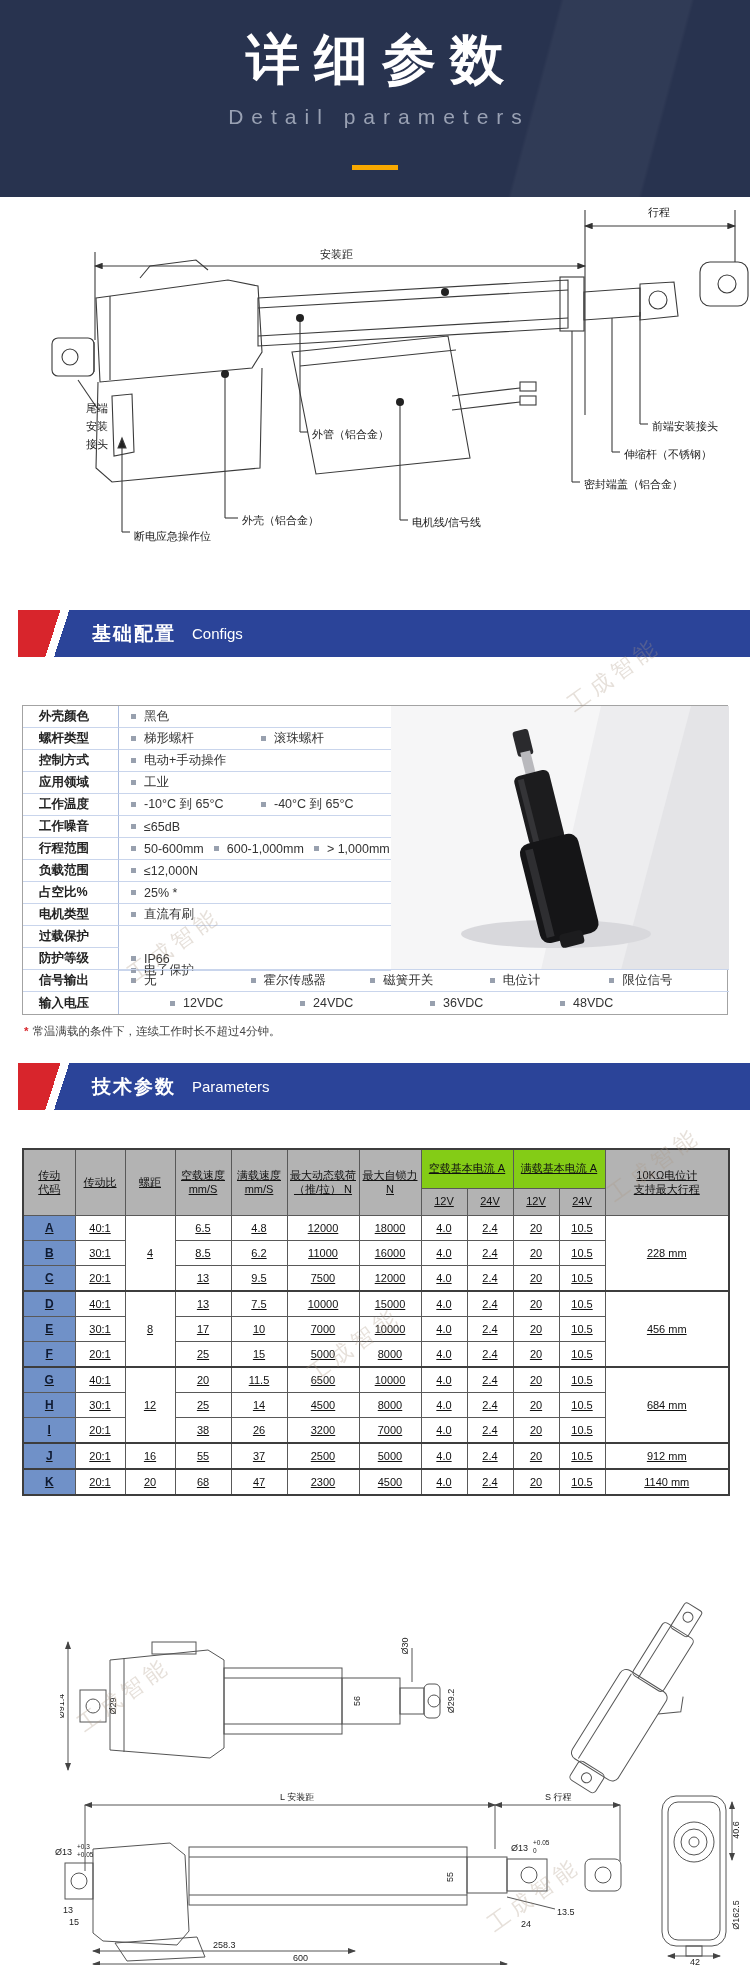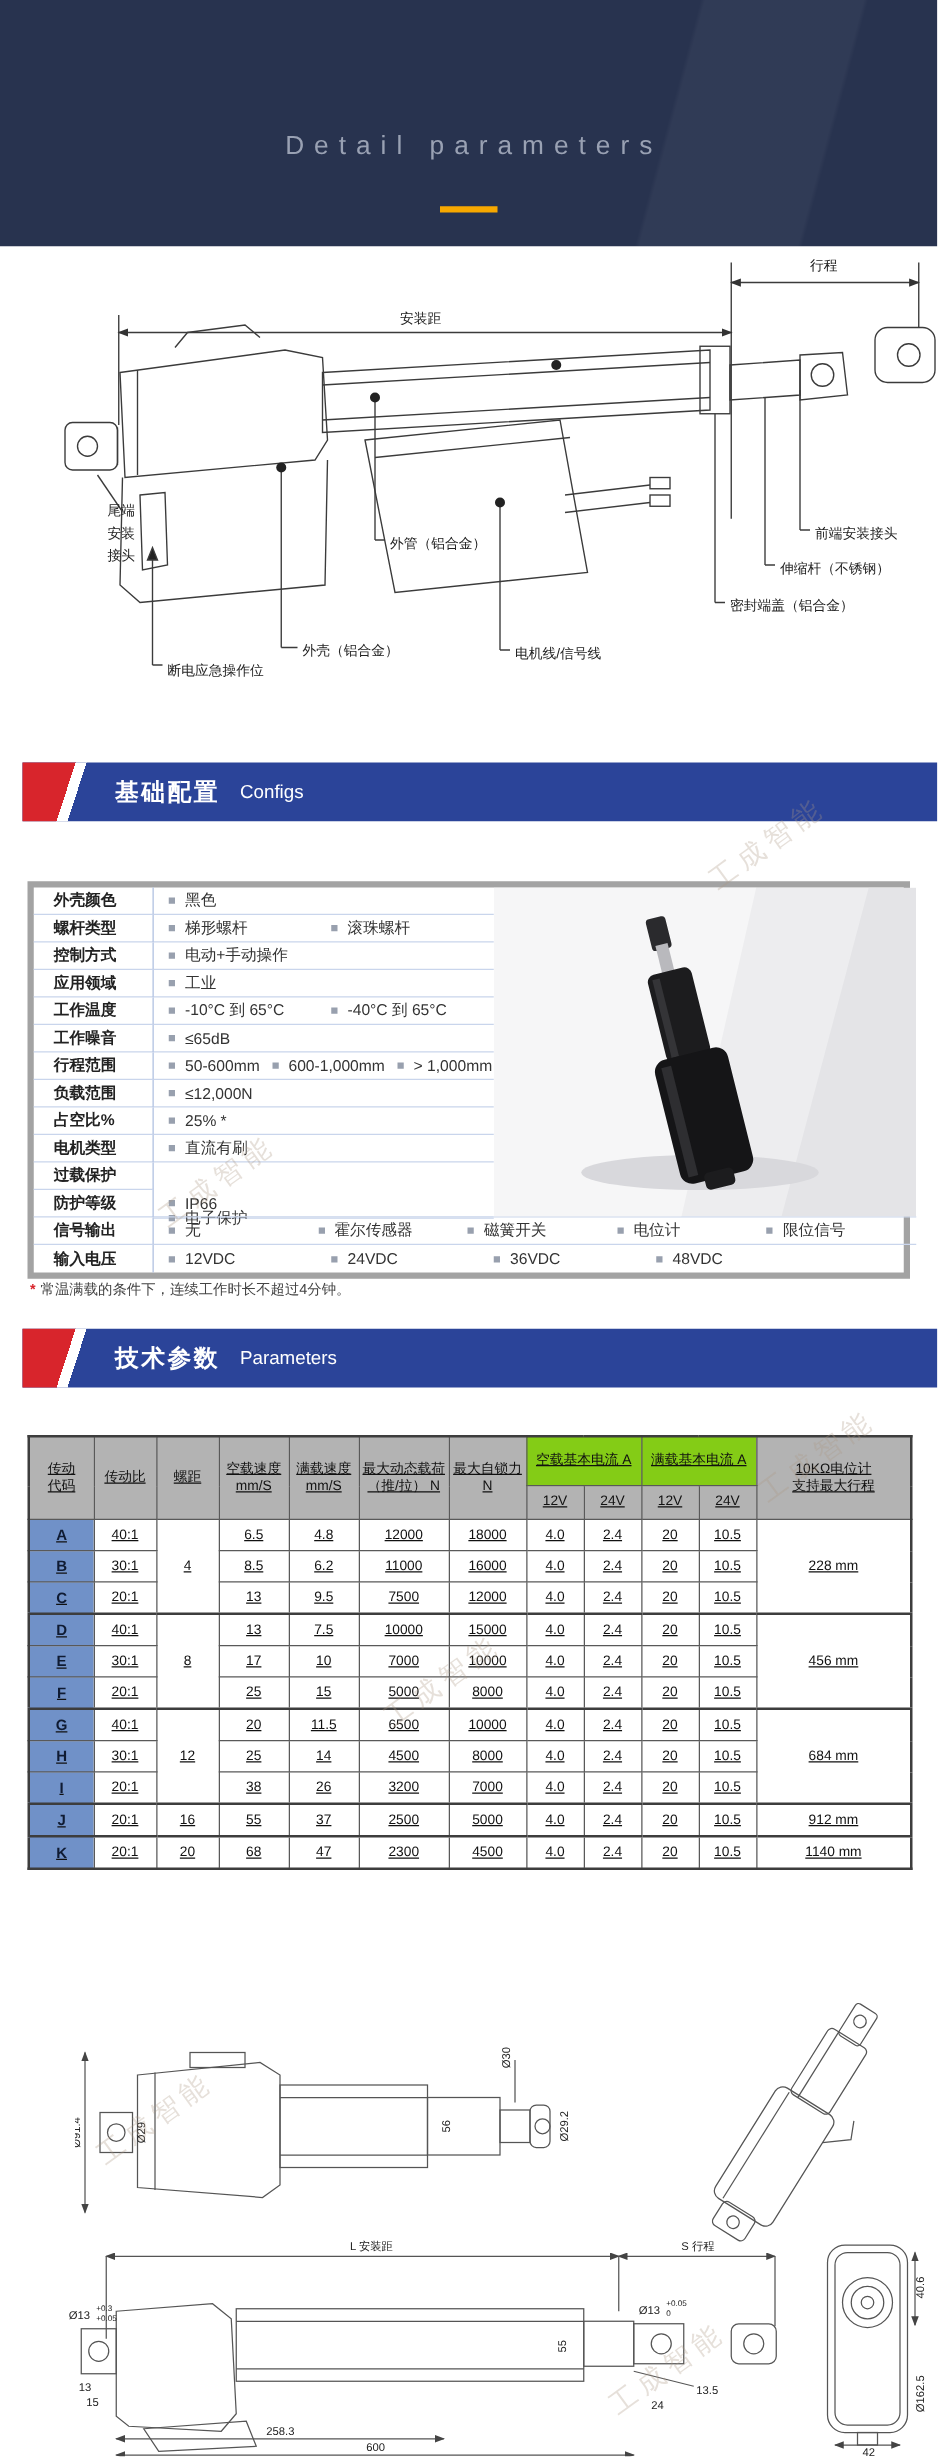--- a/index.html
+++ b/index.html
@@ -19,21 +19,21 @@
   .sec-bar .wedge{position:absolute;left:0;top:0;bottom:0;width:58px;
       background:linear-gradient(108deg,#D8252C 0 58%,#fff 58% 70%,rgba(0,0,0,0) 70%);}
   .sec-bar .zh{margin-left:74px;color:#fff;font-size:19px;font-weight:bold;letter-spacing:2px;}
   .sec-bar .en{margin-left:16px;color:#fff;font-size:15px;}
   
   svg text{font-family:"Liberation Sans","DejaVu Sans",sans-serif;fill:#222;}
   .lineart{position:absolute;}
   
   .cfg-table{position:absolute;top:705px;left:22px;width:706px;
       display:grid;grid-template-columns:96px 272px 338px;grid-auto-rows:22px;
-      border:5px solid #a3a3a3;box-sizing:border-box;font-size:12.5px;}
+      border:1px solid #a3a3a3;box-sizing:border-box;font-size:12.5px;}
   .cfg-label{grid-column:1;display:flex;align-items:center;padding-left:16px;
       font-weight:bold;color:#222;border-right:1px solid #AEBFE0;border-bottom:1px solid #C9D5EC;}
   .cfg-values{grid-column:2;display:flex;align-items:center;padding-left:12px;border-bottom:1px solid #C9D5EC;white-space:nowrap;}
   .cfg-values.wide{grid-column:2 / 4;}
   .cfg-item{display:inline-flex;align-items:center;margin-right:10px;}
   .cfg-item.slot{width:130px;margin-right:0;}
   .bullet{display:inline-block;width:5px;height:5px;background:#98A0AE;margin-right:8px;flex:0 0 auto;}
   .nb{border-bottom:none !important;}
   .cfg-photo{grid-column:3;grid-row:1 / span 12;border-bottom:1px solid #C9D5EC;overflow:hidden;}
   .footnote{position:absolute;top:1024px;left:24px;font-size:11.5px;color:#444;}
@@ -55,20 +55,21 @@
   .wm{position:absolute;font-size:22px;letter-spacing:5px;color:rgba(172,152,132,.30);
       transform:rotate(-36deg);white-space:nowrap;pointer-events:none;}
 </style>
 </head>
 <body>
 
 <div class="page">
 
   <div class="banner">
     <div class="sheen"></div>
+    <h1>详细参数</h1>
     <div class="sub">Detail parameters</div>
     <div class="under"></div>
   </div>
 
   <svg class="lineart" style="left:0;top:200px" width="750" height="358" viewBox="0 0 750 358">
     <defs>
       <marker id="ar" markerWidth="8" markerHeight="6" refX="7" refY="3" orient="auto">
         <path d="M0,0 L8,3 L0,6 z" fill="#333"></path>
       </marker>
       <marker id="arS" markerWidth="8" markerHeight="6" refX="1" refY="3" orient="auto">
@@ -297,21 +298,21 @@
         <span class="cfg-item slot">
           <span class="bullet"></span>
           <span>电位计</span>
         </span>
         <span class="cfg-item slot">
           <span class="bullet"></span>
           <span>限位信号</span>
         </span>
       </div>
       <div class="cfg-label nb" style="grid-row: 14;">输入电压</div>
-      <div class="cfg-values wide nb" style="grid-row: 14;">
+      <div class="cfg-values wide nb" style="grid-row: 14; justify-content: center;">
         <span class="cfg-item slot">
           <span class="bullet"></span>
           <span>12VDC</span>
         </span>
         <span class="cfg-item slot">
           <span class="bullet"></span>
           <span>24VDC</span>
         </span>
         <span class="cfg-item slot">
           <span class="bullet"></span>

